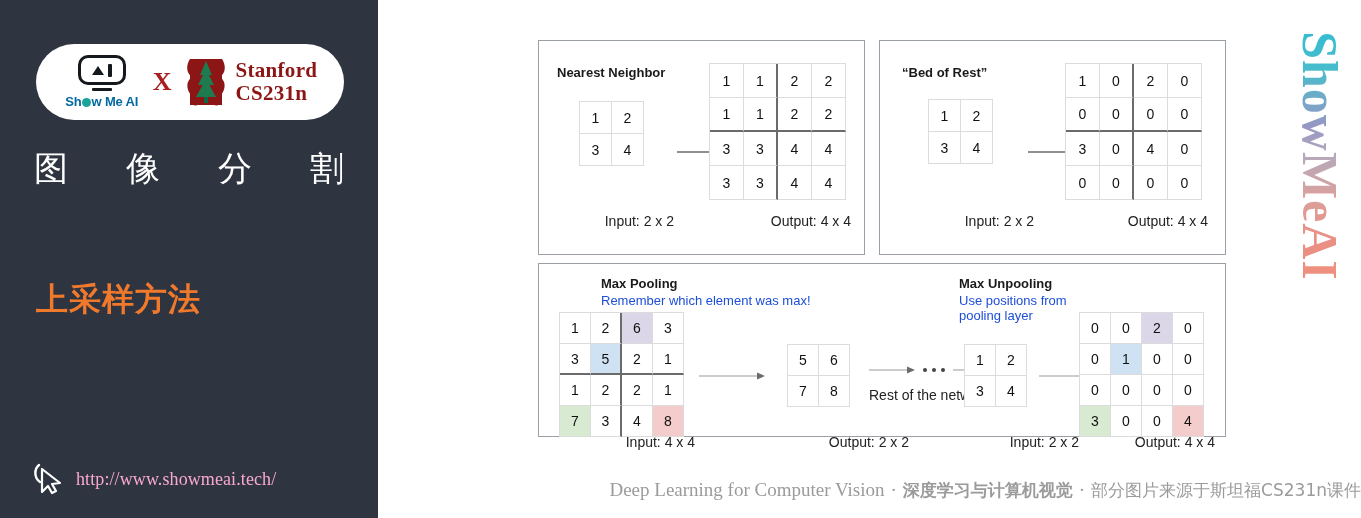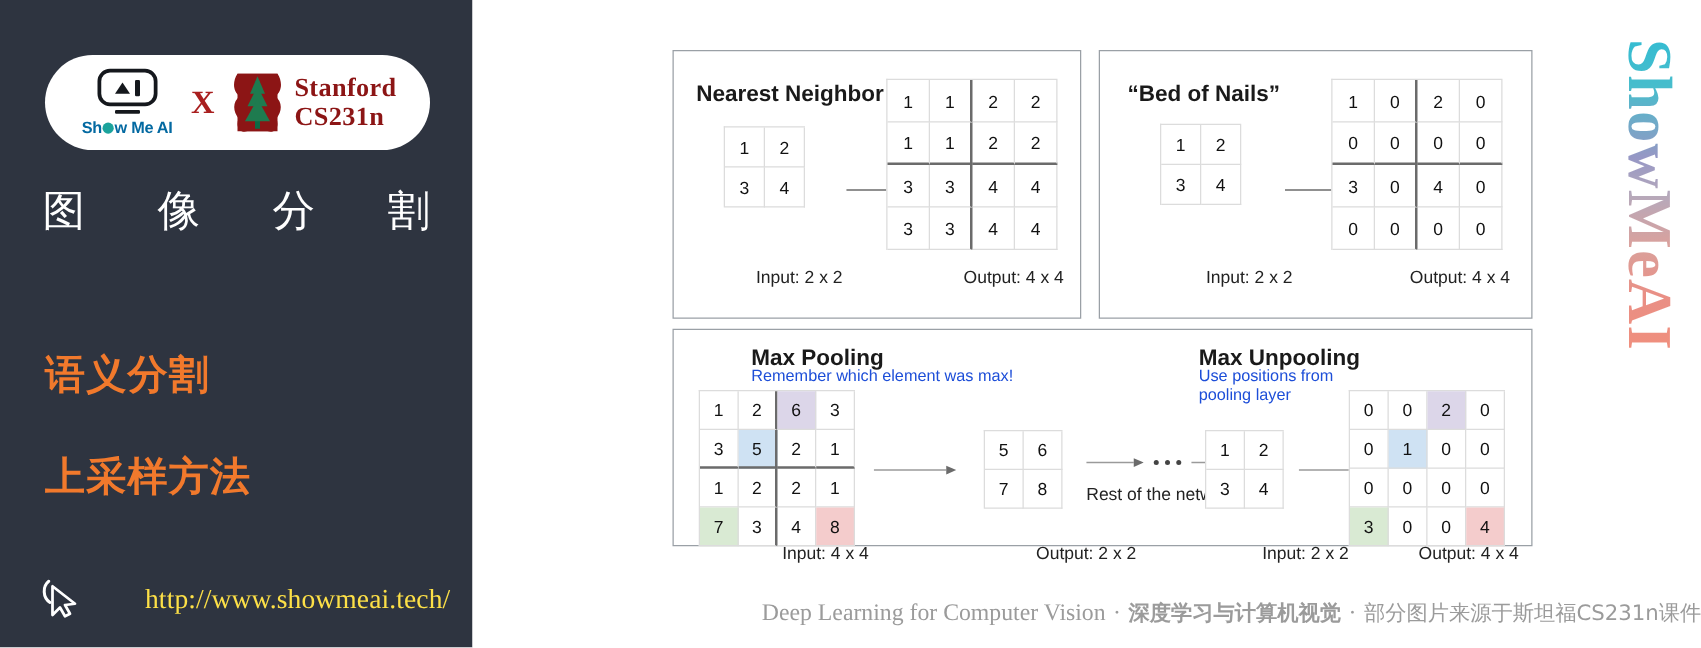--- a/index.html
+++ b/index.html
@@ -146,25 +146,24 @@
   }
   .side-url {
     position: absolute;
     left: 32px; bottom: 22px;
     display: flex;
     align-items: center;
     gap: 12px;
   }
   .cursor-icon { width: 32px; height: 34px; }
   .side-url .u {
-    color: #fde047;
-    font-size: 22px;
+    color: #f9a8d4;
+    font-size: 18px;
     font-family: "Liberation Serif", serif;
     letter-spacing: 0.1px;
-    margin-left: 40px;
   }
 
   
   .main {
     flex: 1;
     position: relative;
     background: #ffffff;
   }
   .watermark {
     position: absolute;
@@ -199,21 +198,21 @@
     border: 1px solid #9aa0a6;
     background: #ffffff;
     box-sizing: border-box;
     position: relative;
   }
   .panel-nn { width: 327px; height: 215px; }
   .panel-bon { width: 347px; height: 215px; }
   .panel-mp { width: 688px; height: 174px; margin-top: 8px; }
 
   .p-title {
-    font-size: 18px;
+    font-size: 13px;
     font-weight: bold;
     color: #1a1a1a;
     font-family: "Liberation Sans", sans-serif;
   }
   .p-sub {
     font-size: 13px;
     color: #1d4ed8;
     font-family: "Liberation Sans", sans-serif;
     line-height: 1.18;
   }
@@ -305,21 +304,20 @@
     </div>
 
     <div class="side-title">
       <span>图</span>
       <span>像</span>
       <span>分</span>
       <span>割</span>
     </div>
 
     <div class="side-bullets">
-      <div class="b">语义分割</div>
       <div class="b">上采样方法</div>
     </div>
 
     <div class="side-url">
       <svg class="cursor-icon" viewBox="0 0 32 34">
         <path d="M7 3 C2 7 2 16 8 20" stroke="#ffffff" stroke-width="2.4" fill="none" stroke-linecap="round"></path>
         <path d="M10 7 L10 30 L16 24 L20 31 L24 29 L20 22 L28 21 Z" stroke="#ffffff" stroke-width="2.2" fill="none" stroke-linejoin="round"></path>
       </svg>
       <span class="u">http://www.showmeai.tech/</span>
     </div>
@@ -367,21 +365,21 @@
                 <div class="cell rb">3</div>
                 <div class="cell">4</div>
                 <div class="cell">4</div>
               </div>
             </div>
           <div class="cap" style="position:absolute;left:20px;top:172px;width:115px;">Input: 2 x 2</div>
           <div class="cap" style="position:absolute;left:162px;top:172px;width:150px;">Output: 4 x 4</div>
         </section>
 
         <section class="panel panel-bon">
-          <div class="p-title" style="position:absolute;left:22px;top:24px;">“Bed of Nails”</div>
+          <div class="p-title" style="position:absolute;left:22px;top:24px;">“Bed of Rest”</div>
           <div id="bon-input" style="position:absolute;left:48px;top:58px;">
               <div class="grid outer" style="grid-template-columns: repeat(2, 32px); grid-template-rows: repeat(2, 32px);">
                 <div class="cell">1</div>
                 <div class="cell">2</div>
                 <div class="cell">3</div>
                 <div class="cell">4</div>
               </div>
             </div>
           <svg class="arrow" style="position:absolute;left:148px;top:105px;" width="66" height="12">
             <line x1="0" y1="6" x2="58" y2="6" stroke="#6b6b6b" stroke-width="1.3"></line>

